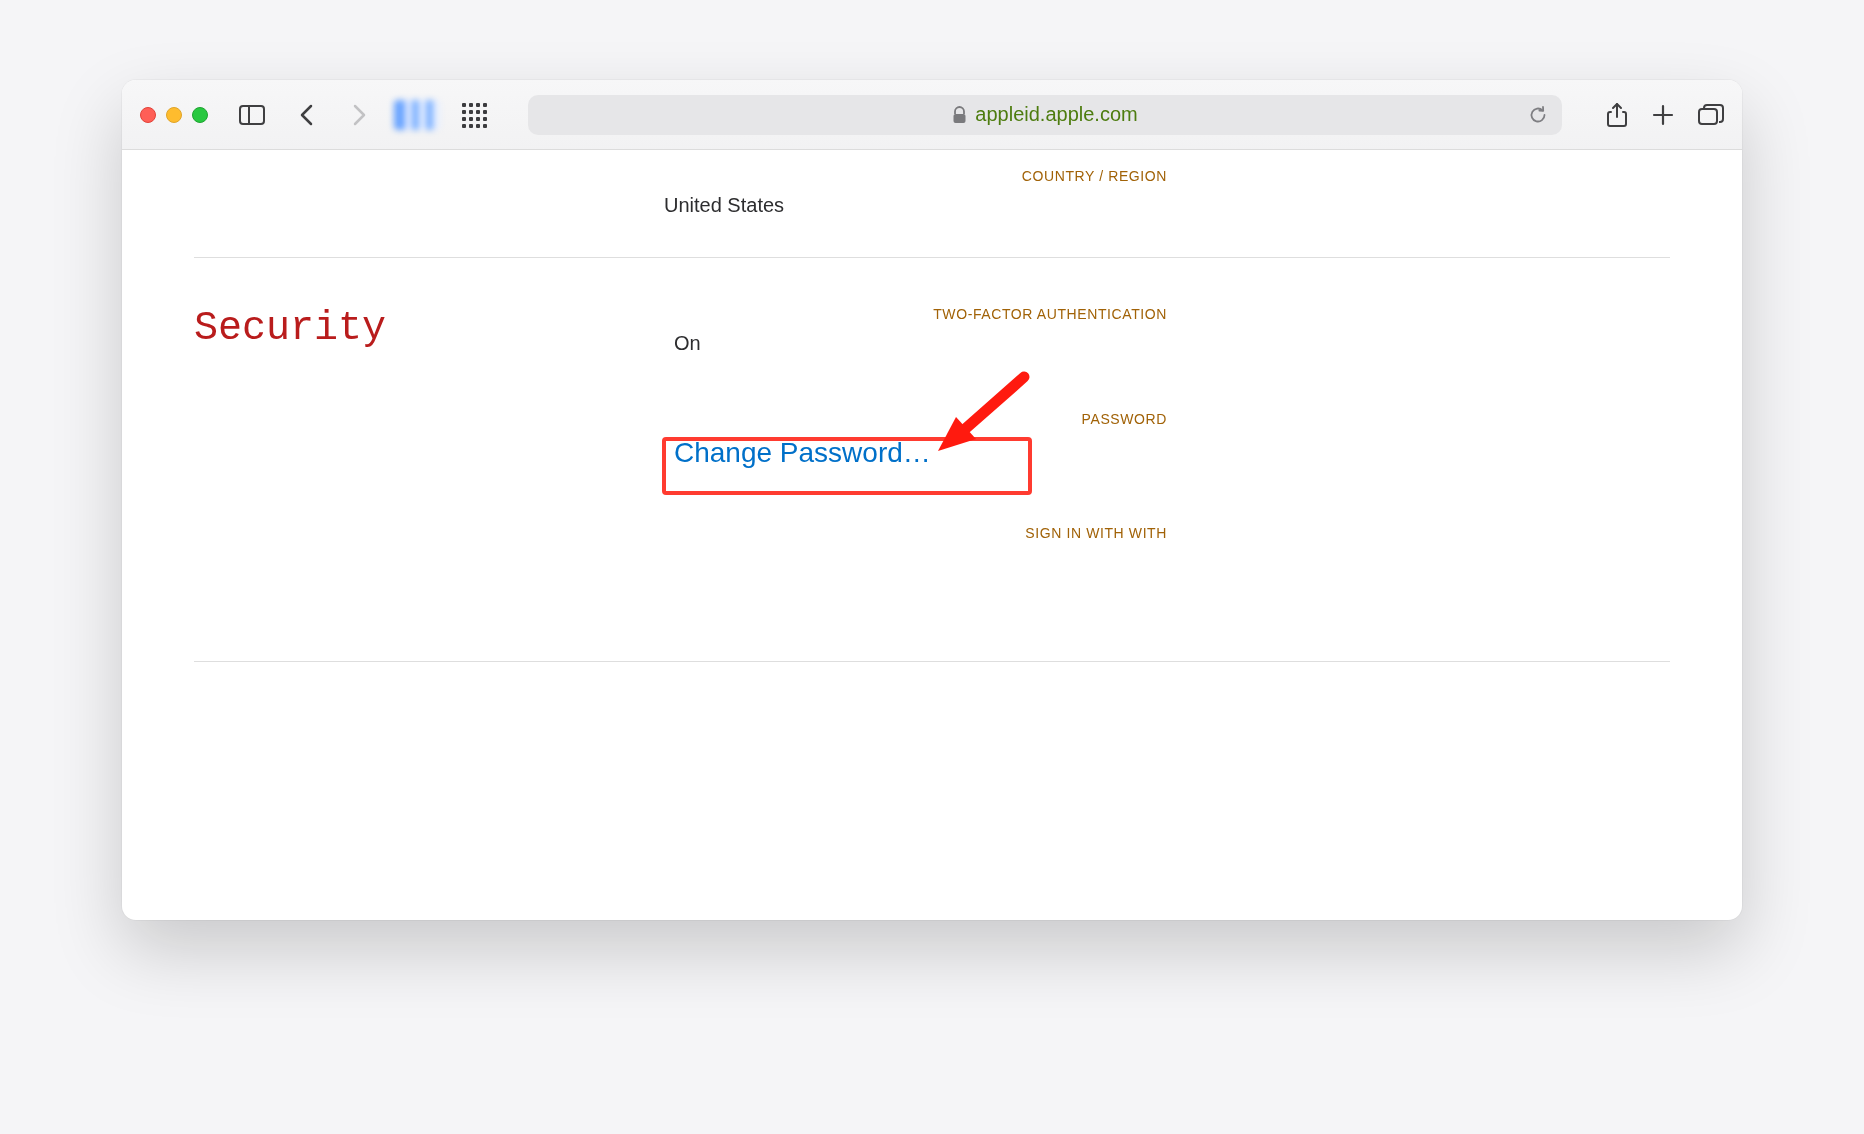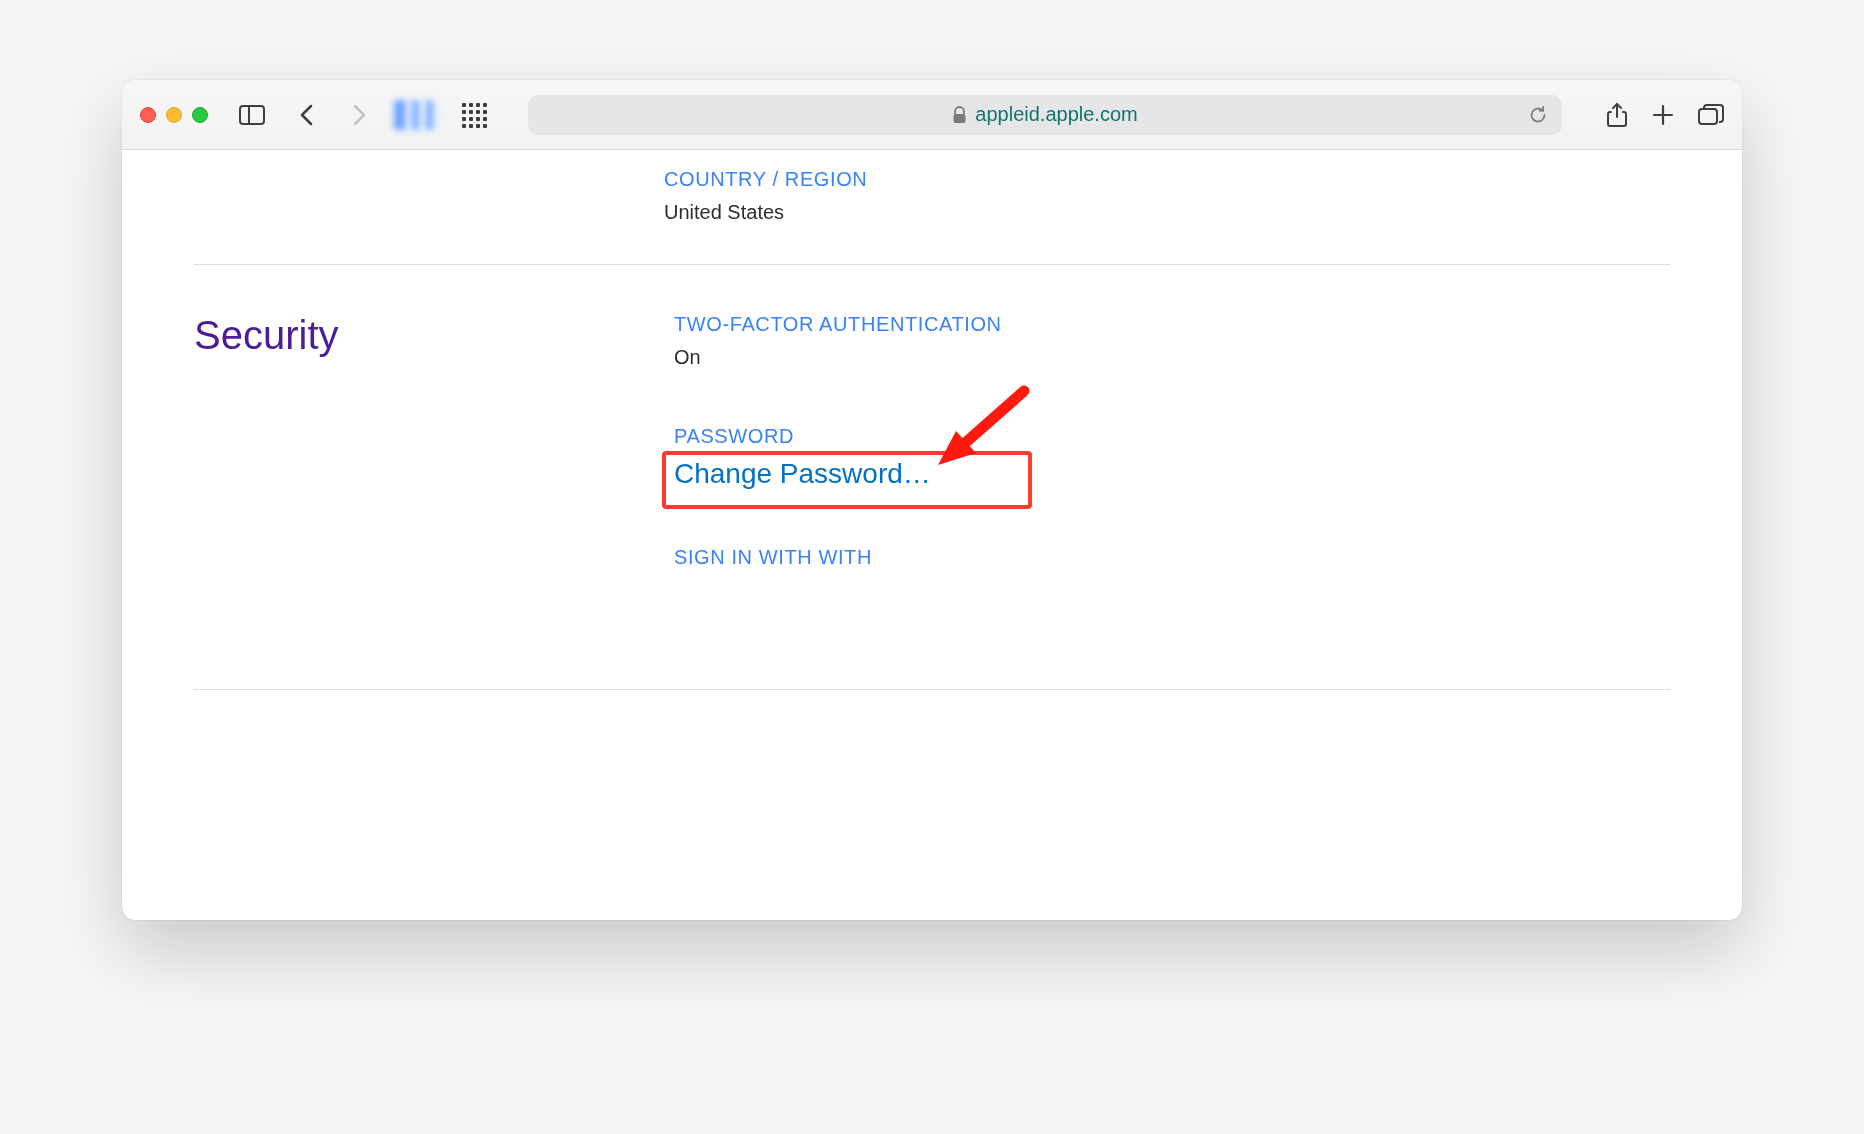--- a/index.html
+++ b/index.html
@@ -79,21 +79,21 @@
     .url-bar {
       flex:1;
       margin: 0 30px 0 20px;
       height: 40px;
       background:#e6e6e8;
       border-radius:10px;
       display:flex;
       align-items:center;
       justify-content:center;
       position:relative;
-      color:#0f766e;
+      color:#4d7c0f;
       font-size:20px;
     }
     .url-bar .lock {
       margin-right:8px;
       color:#7a7a7d;
     }
     .url-bar .reload {
       position:absolute;
       right:14px;
       color:#7e7e82;
@@ -120,29 +120,31 @@
       border:none;border-top:1px solid #dedede;
     }
     .section {
       display:grid;
       grid-template-columns: 470px 1fr 1fr;
       column-gap:10px;
       padding: 48px 0 110px 0;
     }
     .section-title {
       font-size:40px;
-      color:#4c1d95;
+      color:#b91c1c;
       font-weight:400;
+      font-family:Liberation Mono, monospace;
     }
     .label {
-      font-size:20px;
+      font-size:14px;
       letter-spacing:0.6px;
-      color:#3b82f6;
+      color:#a16207;
       font-weight:500;
       margin-bottom:10px;
+      text-align:right;
     }
     .value {
       font-size:20px;
       color:#2d2d2f;
     }
     .link {
       font-size:28px;
       color:#0070c9;
       cursor:pointer;
       display:inline-block;

